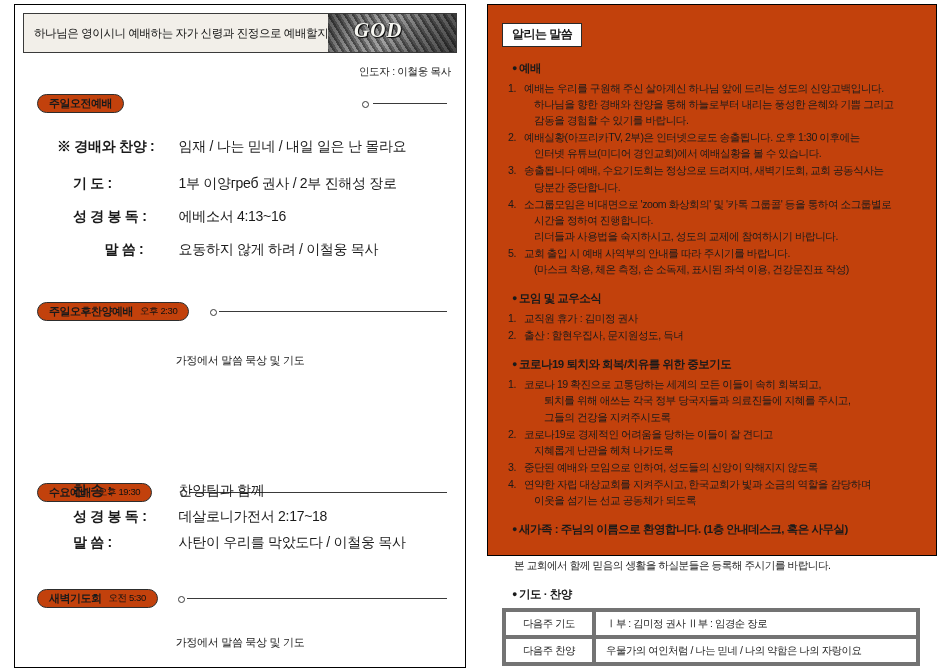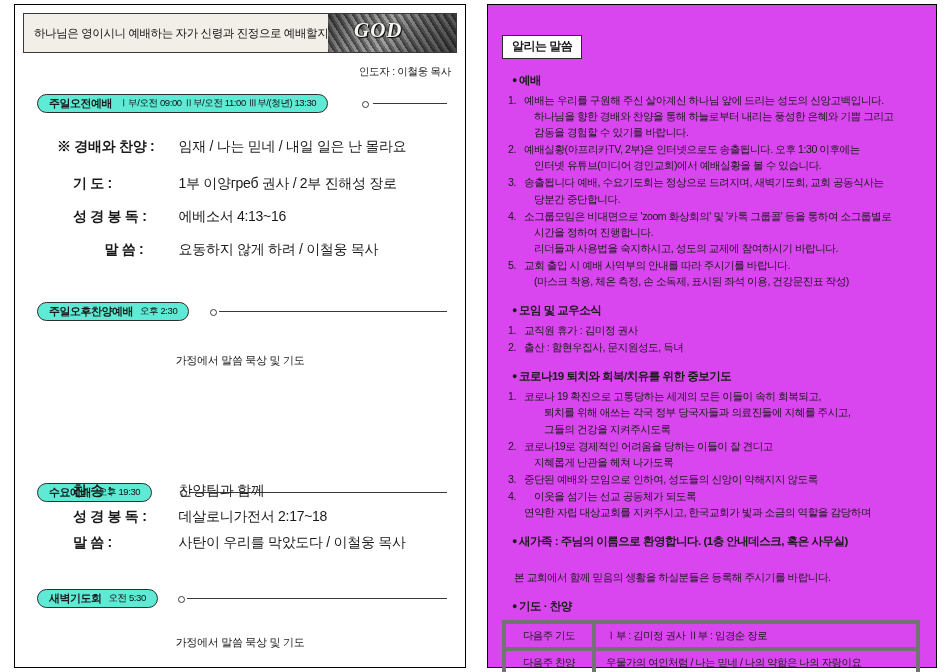--- a/index.html
+++ b/index.html
@@ -91,21 +91,21 @@
     height: 19px;
   }
   .svc .pill {
     position: absolute;
     left: 0;
     top: 0;
     height: 19px;
     box-sizing: border-box;
     border: 1px solid #2d2d2d;
     border-radius: 10px;
-    background: #5eead4;
+    background: #c2410c;
     padding: 0 11px 0 11px;
     display: flex;
     align-items: center;
     white-space: nowrap;
   }
   .svc .pill .t {
     font-size: 11px;
     font-weight: bold;
     letter-spacing: -0.5px;
   }
@@ -154,25 +154,25 @@
     font-size: 11px;
     letter-spacing: -0.3px;
   }
 
   
   .right-panel {
     position: absolute;
     left: 487px;
     top: 4px;
     width: 450px;
-    height: 664px;
+    height: 552px;
     border: 1px solid #000;
     box-sizing: border-box;
-    background: #d946ef;
-    padding: 28px 12px;
+    background: #c2410c;
+    padding: 16px 12px;
   }
   .notice-title {
     display: inline-block;
     border: 1px solid #2a2a2a;
     padding: 2px 9px 3px 9px;
     font-size: 12px;
     font-weight: bold;
     letter-spacing: -0.5px;
     background: #fff;
     margin: 2px 0 0 2px;
@@ -264,21 +264,20 @@
       <div class="banner-art">
         <div class="god">GOD</div>
       </div>
     </div>
 
     <div class="preacher">인도자 : 이철웅 목사</div>
 
     <div class="svc" style="top:89px;">
       <div class="pill">
         <span class="t">주일오전예배</span>
-        <span class="sub">Ⅰ부/오전 09:00  Ⅱ부/오전 11:00  Ⅲ부/(청년) 13:30</span>
       </div>
       <div class="dot" style="left:325px;"></div>
       <div class="rule" style="width:74px;"></div>
     </div>
 
     <div class="row" style="left:42px; top:133px;">
       <span class="lbl" style="width:118px;">※ 경배와 찬양 :</span>
       <span class="val">임재 / 나는 믿네 / 내일 일은 난 몰라요</span>
     </div>
     <div class="row" style="left:58px; top:170px;">
@@ -399,22 +398,22 @@
           <span class="ln ind2">그들의 건강을 지켜주시도록</span>
         </li>
         <li>
           <span class="ln">코로나19로 경제적인 어려움을 당하는 이들이 잘 견디고</span>
           <span class="ln ind">지혜롭게 난관을 헤쳐 나가도록</span>
         </li>
         <li>
           <span class="ln">중단된 예배와 모임으로 인하여, 성도들의 신앙이 약해지지 않도록</span>
         </li>
         <li>
+          <span class="ln">연약한 자립 대상교회를 지켜주시고, 한국교회가 빛과 소금의 역할을 감당하며</span>
           <span class="ln ind">이웃을 섬기는 선교 공동체가 되도록</span>
-          <span class="ln">연약한 자립 대상교회를 지켜주시고, 한국교회가 빛과 소금의 역할을 감당하며</span>
         </li>
       </ol>
     </div>
 
     
     <div class="sec">
       <div class="sec-head">
         <span class="bullet">●</span><span>새가족 : 주님의 이름으로 환영합니다. (1층 안내데스크, 혹은 사무실)</span>
       </div>
       <div class="plain">본 교회에서 함께 믿음의 생활을 하실분들은 등록해 주시기를 바랍니다.</div>

